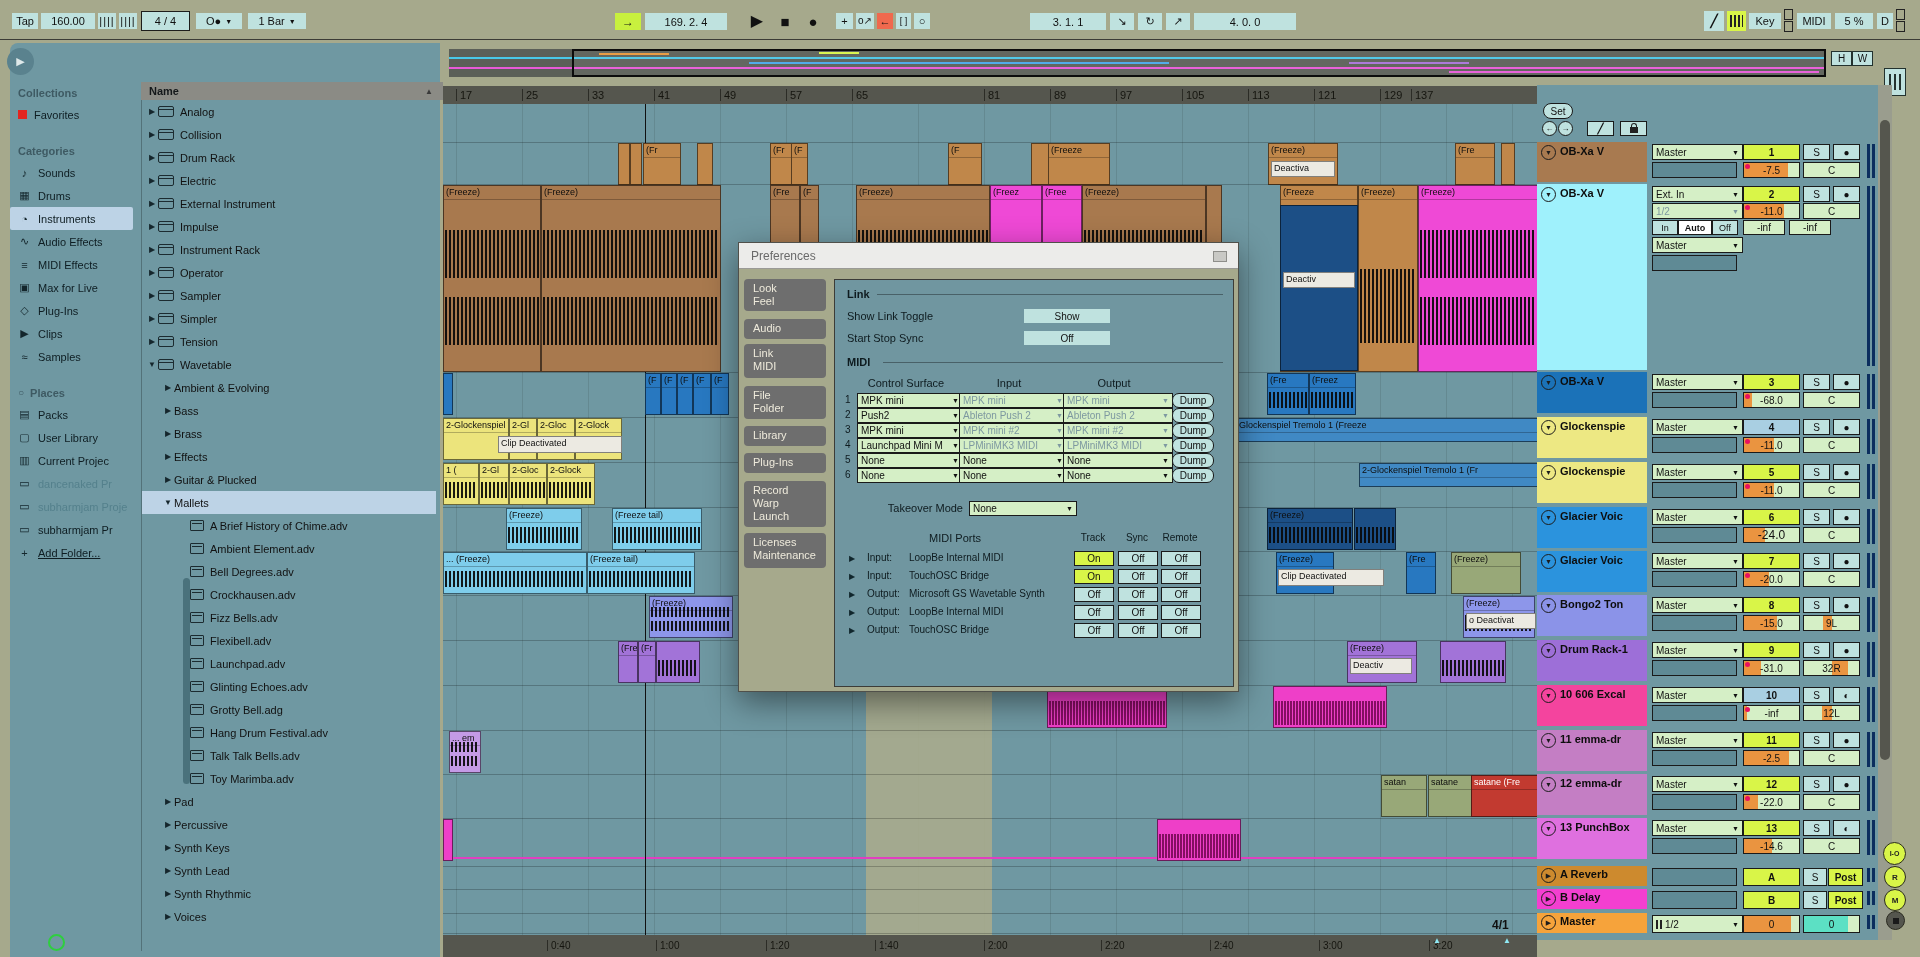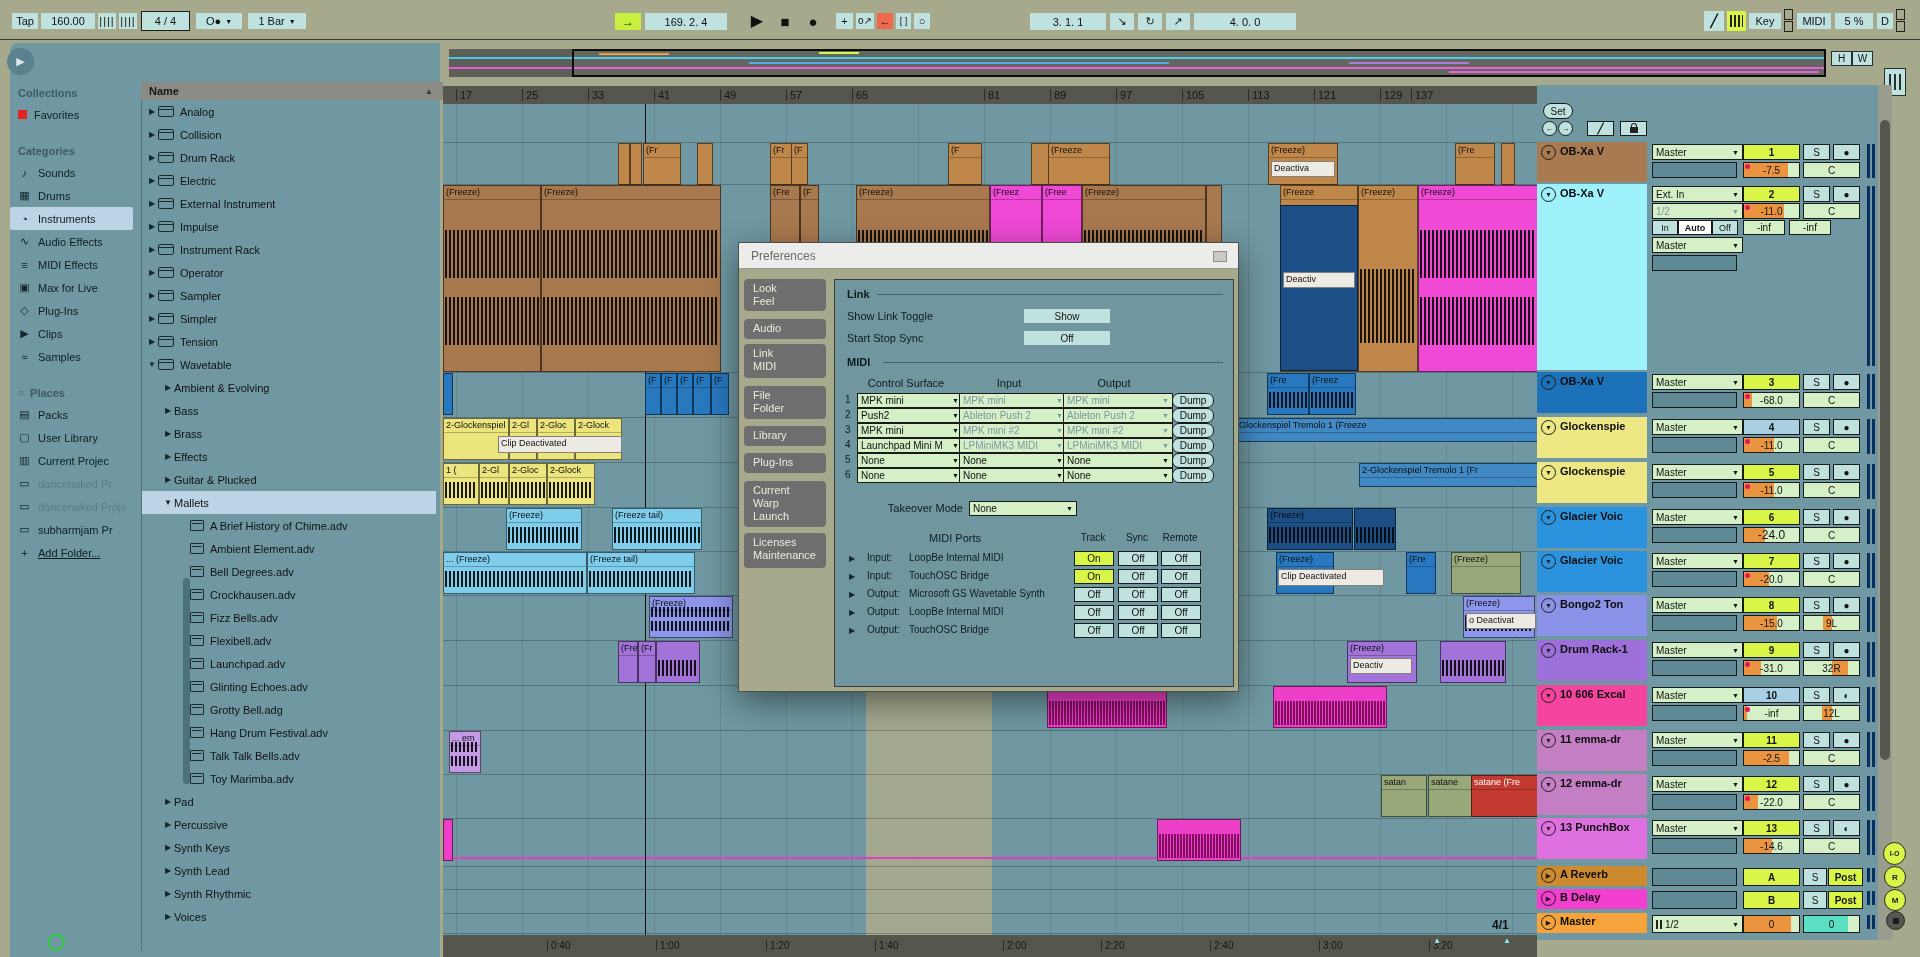--- a/index.html
+++ b/index.html
@@ -233,21 +233,21 @@
         <div class="nav-item">
           <div class="ic">▥</div>
           <div class="lbl">Current Projec</div>
         </div>
         <div class="nav-item dim">
           <div class="ic">▭</div>
           <div class="lbl">dancenaked Pr</div>
         </div>
         <div class="nav-item dim">
           <div class="ic">▭</div>
-          <div class="lbl">dancenaked Proje</div>
+          <div class="lbl">subharmjam Proje</div>
         </div>
         <div class="nav-item">
           <div class="ic">▭</div>
           <div class="lbl">subharmjam Pr</div>
         </div>
         <div class="nav-item ul">
           <div class="ic">+</div>
           <div class="lbl">Add Folder...</div>
         </div>
         <div style="height: 14px;"></div>
@@ -714,21 +714,21 @@
       <div class="lane" style="top: 762px; height: 20px;"></div>
       <div class="lane" style="top: 785px; height: 20px;"></div>
       <div class="lane" style="top: 809px; height: 20px;"></div>
       <div class="lane" style="top: 829px; height: 2px;"></div>
     </div>
   <div id="time-ruler">
       <div class="timelab" style="left: 104px;">0:40</div>
       <div class="timelab" style="left: 213px;">1:00</div>
       <div class="timelab" style="left: 323px;">1:20</div>
       <div class="timelab" style="left: 432px;">1:40</div>
-      <div class="timelab" style="left: 560px;">2:00</div>
+      <div class="timelab" style="left: 541px;">2:00</div>
       <div class="timelab" style="left: 658px;">2:20</div>
       <div class="timelab" style="left: 767px;">2:40</div>
       <div class="timelab" style="left: 876px;">3:00</div>
       <div class="timelab" style="left: 986px;">3:20</div>
       <div class="locator" style="left: 990px;">▲</div>
       <div class="locator" style="left: 1060px;">▲</div>
     </div>
   <div id="grid-label">4/1</div>
 
   <div id="right-panel">
@@ -1126,21 +1126,21 @@
           <div>File</div>
           <div>Folder</div>
         </div>
         <div class="ptab" style="top: 183px; height: 20px;">
           <div>Library</div>
         </div>
         <div class="ptab" style="top: 210px; height: 20px;">
           <div>Plug-Ins</div>
         </div>
         <div class="ptab" style="top: 238px; height: 46px;">
-          <div>Current</div>
+          <div>Record</div>
           <div>Warp</div>
           <div>Launch</div>
         </div>
         <div class="ptab" style="top: 290px; height: 35px;">
           <div>Licenses</div>
           <div>Maintenance</div>
         </div>
       </div>
     <div id="prefs-content">
         <div class="plabel" style="left: 12px; top: 8px; font-weight: bold;">Link</div>

